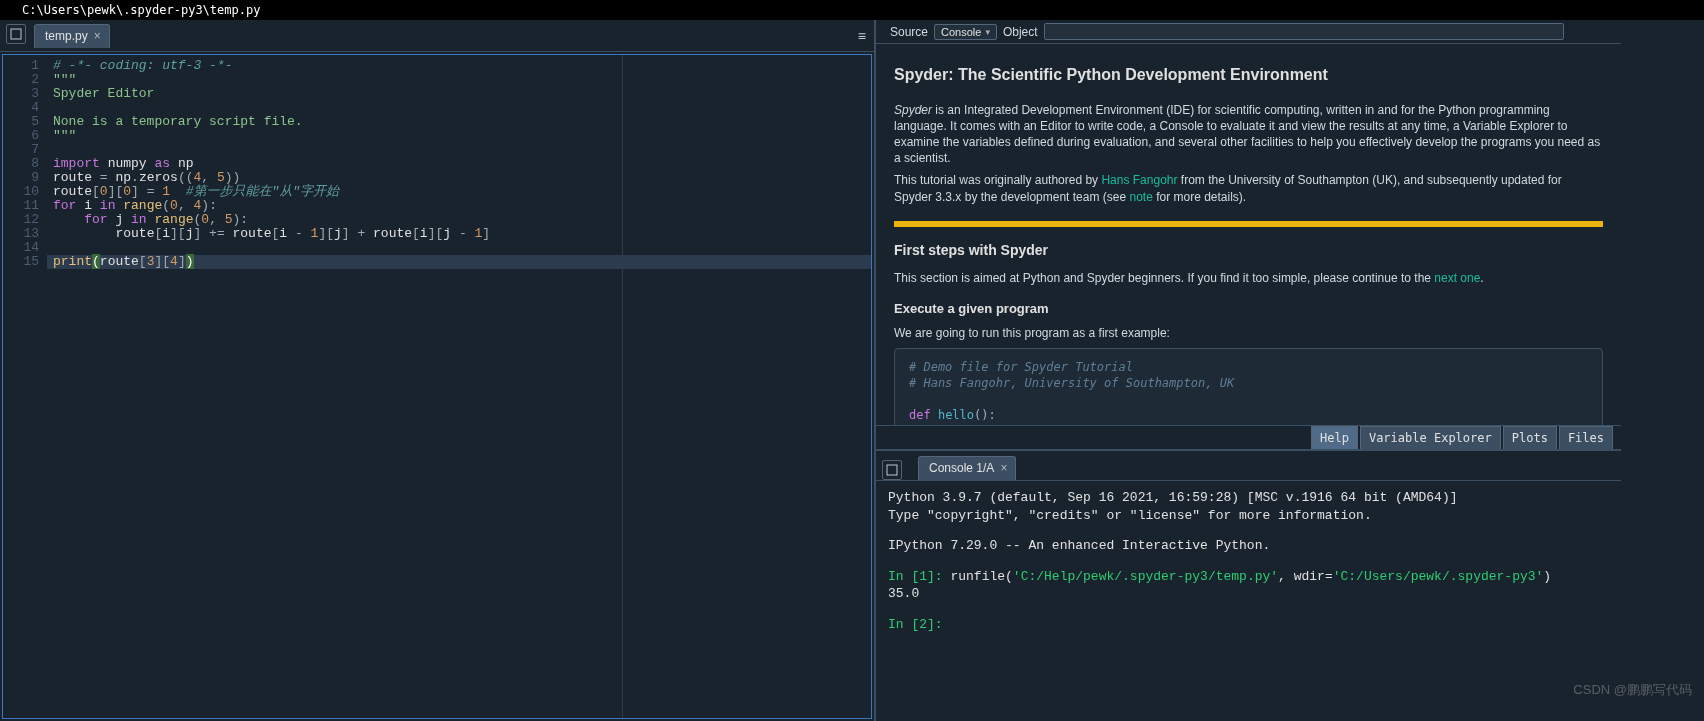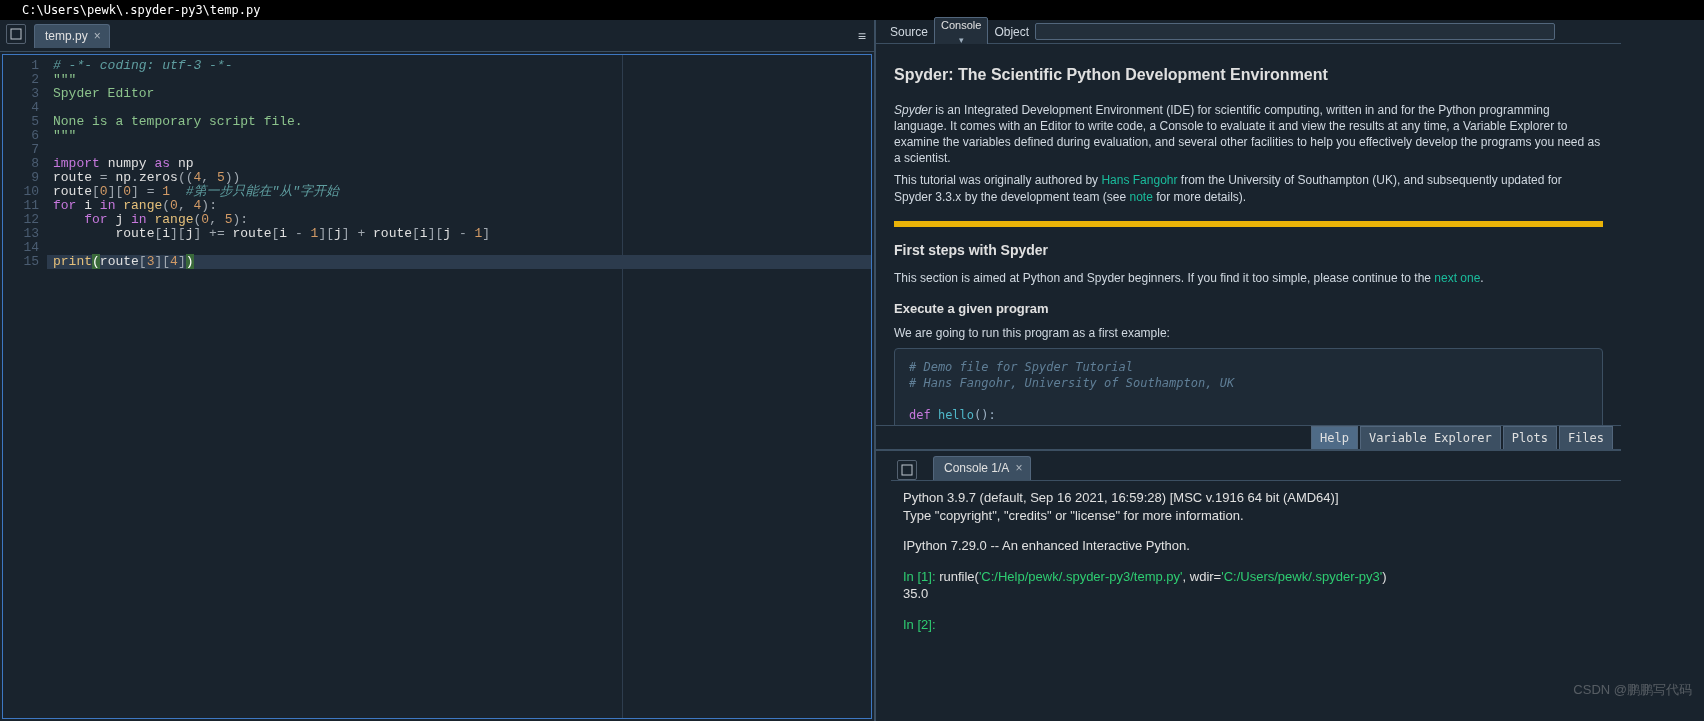--- a/index.html
+++ b/index.html
@@ -17,41 +17,41 @@
 .gutter { width:44px; background:#19232d; color:#4b5d72; text-align:right; padding:4px 8px 4px 4px; line-height:14px; user-select:none; }
 .gutter div { height:14px; }
 .code { flex:1; padding:4px 0; line-height:14px; position:relative; }
 .code-line { height:14px; white-space:pre; padding-left:6px; }
 .hl-line { background:#2c3b4d; position:absolute; left:0; right:0; height:14px; }
 .vline { position:absolute; left:575px; top:0; bottom:0; width:1px; background:#2e3d4e; }
 .kw{color:#c678dd;} .str{color:#8cc38c;} .cmt{color:#5f9ea0; font-style:italic;} .num{color:#d19a66;} .fn{color:#e5c07b;} .op{color:#a0a8b0;} .id{color:#e0e0e0;}
 .paren-hl{background:#3a6a3a;color:#fff;}
 .help-top { height:24px; background:#19232d; display:flex; align-items:center; gap:6px; padding:2px 14px; border-bottom:1px solid #3c4f62; font-size:12px; }
 .help-top .lbl{color:#d0d8e0;}
-.combo { border:1px solid #52667c; background:#232f3b; padding:1px 6px; font-size:11px; color:#e0e0e0; border-radius:2px; display:flex; align-items:center; gap:4px;flex-direction:column;}
+.combo { border:1px solid #52667c; background:#232f3b; padding:1px 6px; font-size:11px; color:#e0e0e0; border-radius:2px; display:flex; align-items:center; gap:4px;}
 .combo .arrow{font-size:9px;color:#9fb0c0;}
 .obj-input{border:1px solid #52667c;background:#232f3b;height:17px;flex:1;max-width:520px;border-radius:2px;}
 .help-body{flex:1;overflow:hidden;background:#19232d;padding:10px 18px 0 18px;font-size:12px;color:#d0d8e0;line-height:1.35;}
 .help-body h1{font-size:16px;font-weight:700;margin:10px 0 16px;color:#e0e0e0;}
 .help-body h2{font-size:14px;font-weight:700;margin:16px 0 10px;color:#e0e0e0;border-top:6px solid #eab308;padding-top:14px;}
 .help-body h3{font-size:13px;font-weight:700;margin:14px 0 8px;color:#e0e0e0;}
 .help-body p{margin:6px 0;}
 .help-body em{font-style:italic;}
 .link{color:#1abc9c;}
 .code-block{background:#1e2a36;border:1px solid #3c4f62;border-radius:4px;padding:10px 14px;font-family:Consolas,monospace;font-size:12px;color:#9eb3c6;line-height:1.35;white-space:pre;}
 .cb-cmt{color:#5f7e96;font-style:italic;}
 .cb-kw{color:#c678dd;}
 .cb-fn{color:#4fb7c9;}
 .cb-str{color:#8cc38c;}
 .bottom-tabs{height:24px;background:#19232d;border-top:1px solid #3c4f62;display:flex;justify-content:flex-end;align-items:stretch;padding-right:8px;text-align:center;}
 .bt{padding:4px 8px;font-family:Consolas,monospace;font-size:12px;color:#e0e0e0;background:#3c4f62;border:1px solid #52667c;border-bottom:none;margin-left:2px;cursor:pointer;}
 .bt.active{background:#4f6b87;}
-.console-pane{height:272px;border-top:2px solid #3c4f62;display:flex;flex-direction:column;padding-left:15px;}
+.console-pane{height:272px;border-top:2px solid #3c4f62;display:flex;flex-direction:column;}
 .console-tabs{height:30px;background:#19232d;padding:4px 6px 0;display:flex;align-items:flex-end;border-bottom:1px solid #3c4f62;gap:8px;}
-.console-body{flex:1;background:#19232d;font-family:Liberation Sans, sans-serif;font-size:13px;color:#e0e0e0;padding:8px 12px;line-height:1.35;}
+.console-body{flex:1;background:#19232d;font-family:Liberation Mono, monospace;font-size:13px;color:#e0e0e0;padding:8px 12px;line-height:1.35;}
 .in-prompt{color:#2ecc71;}
 .path-str{color:#2ecc71;}
 .watermark{position:absolute;right:12px;bottom:22px;color:rgba(200,200,200,0.35);font-size:13px;font-family:Arial;}
 </style>
 </head>
 <body>
 
 <div class="topbar">
   <span>C:\Users\pewk\.spyder-py3\temp.py</span>
 </div>

